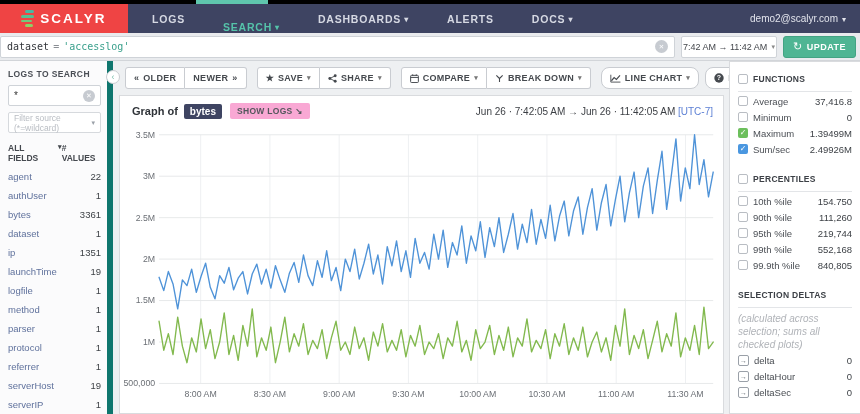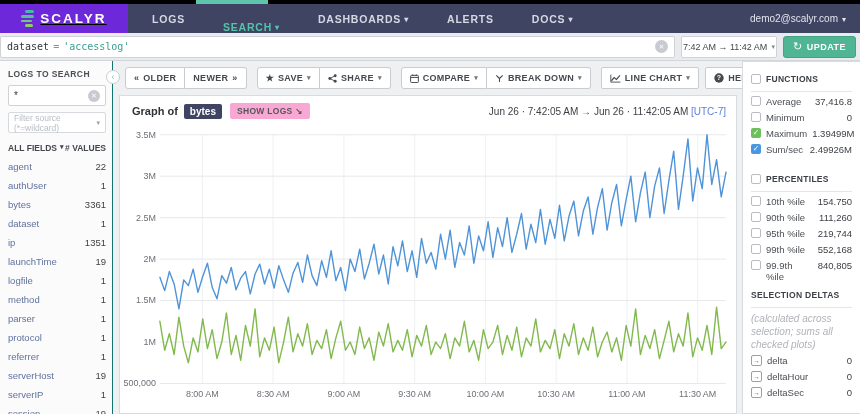--- a/index.html
+++ b/index.html
@@ -6,21 +6,21 @@
   html,body { width:860px; height:414px; overflow:hidden; background:#fff;
     font-family:"Liberation Sans", sans-serif; }
   .app { width:860px; height:414px; position:relative; display:flex; flex-direction:column; }
 
   
   .top-strip { height:4px; background:#000; position:relative; flex:0 0 auto; }
   .top-strip .active-indicator { position:absolute; left:196px; width:72px; top:0; height:4px; background:#5fc6ad; }
 
   
   .nav { height:29px; background:#3e4462; display:flex; align-items:center; flex:0 0 auto; }
-  .logo { width:128px; height:100%; background:#6d28d9; display:flex; align-items:center; justify-content:center; gap:6px;text-decoration:underline; }
+  .logo { width:128px; height:100%; background:#ef4444; display:flex; align-items:center; justify-content:center; gap:6px; }
   .logo-bars { display:flex; flex-direction:column; gap:2px; align-items:center; }
   .logo-bars i { display:block; height:2.6px; border-radius:2px; }
   .logo-bars i:nth-child(1){ width:9px; background:#49b8a4; margin-left:4px;}
   .logo-bars i:nth-child(2){ width:13px; background:#56bf93; }
   .logo-bars i:nth-child(3){ width:11px; background:#73c77c; margin-left:-2px;}
   .logo-bars i:nth-child(4){ width:8px;  background:#90cf66; margin-left:2px;}
   .logo-text { color:#fff; font-size:13.5px; font-weight:bold; letter-spacing:2px; }
   .nav-items { display:flex; align-items:center; margin-left:24px; gap:38px; }
   .nav-item { color:#d6d9e3; font-size:10.5px; font-weight:bold; letter-spacing:0.8px; cursor:pointer; white-space:nowrap; }
   .nav-item .caret { font-size:8px; margin-left:3px; position:relative; top:-1px; }
@@ -39,21 +39,21 @@
      align-items:center; justify-content:center; gap:4px; font-size:9px; color:#44474c; cursor:pointer; white-space:nowrap; }
   .time-select .caret { font-size:7px; color:#888; }
   .update-btn { height:22px; background:#4fb593; border:1px solid #43a383; border-radius:3px; color:#fff;
      font-size:9px; font-weight:bold; letter-spacing:0.5px; display:flex; align-items:center; gap:4px; padding:0 9px; cursor:pointer; }
   .update-btn .refresh { font-size:11px; font-weight:normal; }
 
   
   .content { flex:1; display:flex; min-height:0; position:relative; }
 
   
-  .sidebar { width:113px; background:#fbfbfc; border-right:1px solid #0f766e; padding:8px 6px 0 8px; overflow:hidden; flex:0 0 auto; }
+  .sidebar { width:113px; background:#fbfbfc; border-right:6px solid #0f766e; padding:8px 6px 0 8px; overflow:hidden; flex:0 0 auto; }
   .sb-title { font-size:8.5px; font-weight:bold; color:#4a4e55; letter-spacing:0.4px; margin-bottom:6px; }
   .sb-input { height:21px; background:#fff; border:1px solid #cfd3d8; border-radius:2px; display:flex; align-items:center;
      padding:0 5px; margin-bottom:6px; font-size:10px; color:#333; }
   .sb-input .clear-circle { width:12px; height:12px; line-height:12px; font-size:7px; }
   .sb-filter { height:21px; background:#fff; border:1px solid #d6d9dd; border-radius:2px; display:flex; align-items:center;
      padding:0 5px; margin-bottom:10px; font-size:8.5px; color:#b9bdc3; cursor:pointer; }
   .sb-filter .caret { margin-left:auto; font-size:7px; color:#9aa0a8; }
   .fields-header { display:flex; font-size:8.5px; font-weight:bold; color:#44484e; margin-bottom:4px; }
   .fields-header .caret { font-size:7px; margin-left:3px; }
   .fields-header .vals { margin-left:auto; }
@@ -67,41 +67,41 @@
 
   
   .main { flex:1; background:#eef0f2; display:flex; flex-direction:column; min-width:0; }
   .toolbar { height:34px; display:flex; align-items:center; padding:0 6px 0 12px; gap:10px; flex:0 0 auto; }
   .btn-group { display:flex; }
   .tbtn { background:#fff; border:1px solid #c9ccd1; font-size:9px; font-weight:bold; color:#45494e; letter-spacing:0.3px;
      padding:5px 8px; display:inline-flex; align-items:center; gap:4px; cursor:pointer; white-space:nowrap; }
   .btn-group .tbtn + .tbtn { border-left:none; }
   .btn-group .tbtn:first-child { border-radius:3px 0 0 3px; }
   .btn-group .tbtn:last-child { border-radius:0 3px 3px 0; }
-  .btn-group .tbtn:only-child { border-radius:2px; }
+  .btn-group .tbtn:only-child { border-radius:8px; }
   .tbtn .caret { font-size:7px; color:#777; }
   .tbtn .ico { font-size:9px; }
   .toolbar-right { margin-left:auto; display:flex; gap:6px; }
   .ico-svg { display:inline-block; vertical-align:middle; }
 
   
   .chart-card { flex:1; background:#fff; border:1px solid #d9dbde; margin:0 5px 0 6px; min-height:0;
      display:flex; flex-direction:column; }
   .chart-header { display:flex; align-items:center; padding:7px 10px 2px 12px; flex:0 0 auto; }
   .graph-of { font-size:11px; font-weight:bold; color:#2f3338; margin-right:6px; }
   .metric-badge { background:#3e4462; color:#fff; font-size:10px; font-weight:bold; padding:2px 6px; border-radius:2px; cursor:pointer; }
   .show-logs { background:#f9a8d4; color:#53575c; font-size:8.5px; font-weight:bold; letter-spacing:0.3px;
      padding:3px 7px; border-radius:2px; margin-left:8px; cursor:pointer; }
   .time-label { margin-left:auto; font-size:10px; color:#3c3f44; white-space:nowrap; }
   .time-label .utc { color:#5b7fd4; cursor:pointer; }
   .chart-wrap { flex:1; min-height:0; padding:2px 2px 8px 2px; }
   .chart-wrap svg { width:100%; height:100%; display:block; }
 
   
-  .rightpanel { width:118px; background:#fff; border:1px solid #d9dbde; border-right:none; margin:0 0 0 0; padding:8px 8px 0 8px;
+  .rightpanel { width:131px; background:#fff; border:1px solid #d9dbde; border-right:none; margin:0 0 0 0; padding:8px 8px 0 8px;
      overflow:hidden; flex:0 0 auto; }
   .rp-section-header { display:flex; align-items:center; gap:5px; font-size:8.5px; font-weight:bold; color:#3c4046;
      letter-spacing:0.3px; padding:4px 0 5px 0; }
   .rp-divider { border-top:1px solid #e3e5e8; margin:2px 0 4px 0; }
   .rp-row { display:flex; align-items:flex-start; gap:5px; height:16px; font-size:9.5px; }
   .rp-label { color:#4a4e54; }
   .rp-value { margin-left:auto; color:#3e4247; }
   .cbx { width:10px; height:10px; border:1px solid #b9bdc3; border-radius:2px; background:#fff; flex:0 0 auto;
      font-size:8px; line-height:9px; text-align:center; color:#fff; cursor:pointer; }
   .cbx.checked { border:none; }

